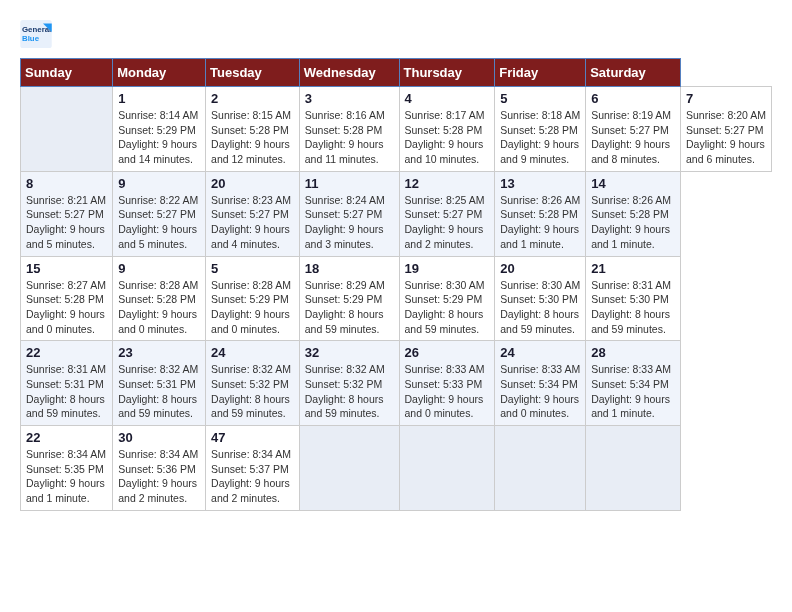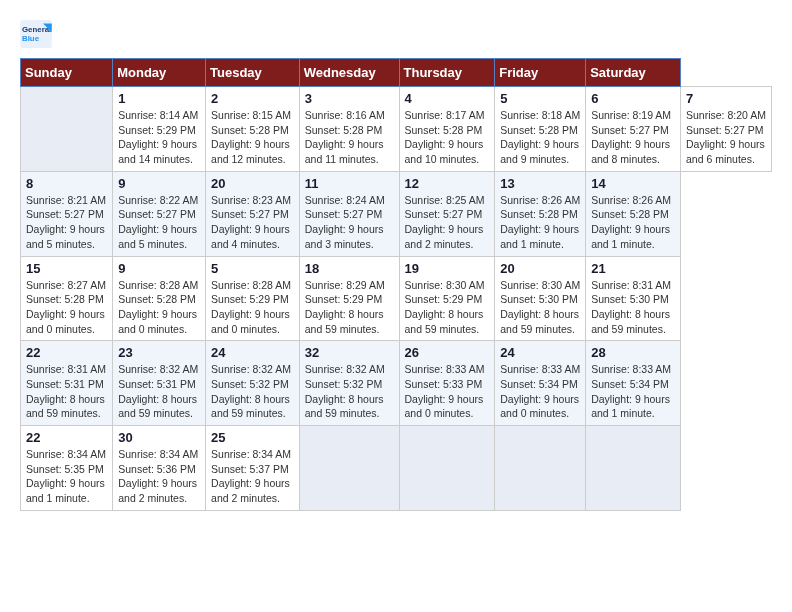--- a/index.html
+++ b/index.html
@@ -175,21 +175,21 @@
         <td><span class="day-num">24</span>
 <span class="day-info">Sunrise: 8:33 AM<br>Sunset: 5:34 PM<br>Daylight: 9 hours and 0 minutes.</span></td>
         <td><span class="day-num">28</span>
 <span class="day-info">Sunrise: 8:33 AM<br>Sunset: 5:34 PM<br>Daylight: 9 hours and 1 minute.</span></td>
       </tr>
       <tr class="last-row">
         <td><span class="day-num">22</span>
 <span class="day-info">Sunrise: 8:34 AM<br>Sunset: 5:35 PM<br>Daylight: 9 hours and 1 minute.</span></td>
         <td><span class="day-num">30</span>
 <span class="day-info">Sunrise: 8:34 AM<br>Sunset: 5:36 PM<br>Daylight: 9 hours and 2 minutes.</span></td>
-        <td><span class="day-num">25</span>
+        <td><span class="day-num">47</span>
 <span class="day-info">Sunrise: 8:34 AM<br>Sunset: 5:37 PM<br>Daylight: 9 hours and 2 minutes.</span></td>
         <td class="empty-cell"></td>
         <td class="empty-cell"></td>
         <td class="empty-cell"></td>
         <td class="empty-cell"></td>
       </tr>
     </tbody>
 </table>
 
 </body></html>

